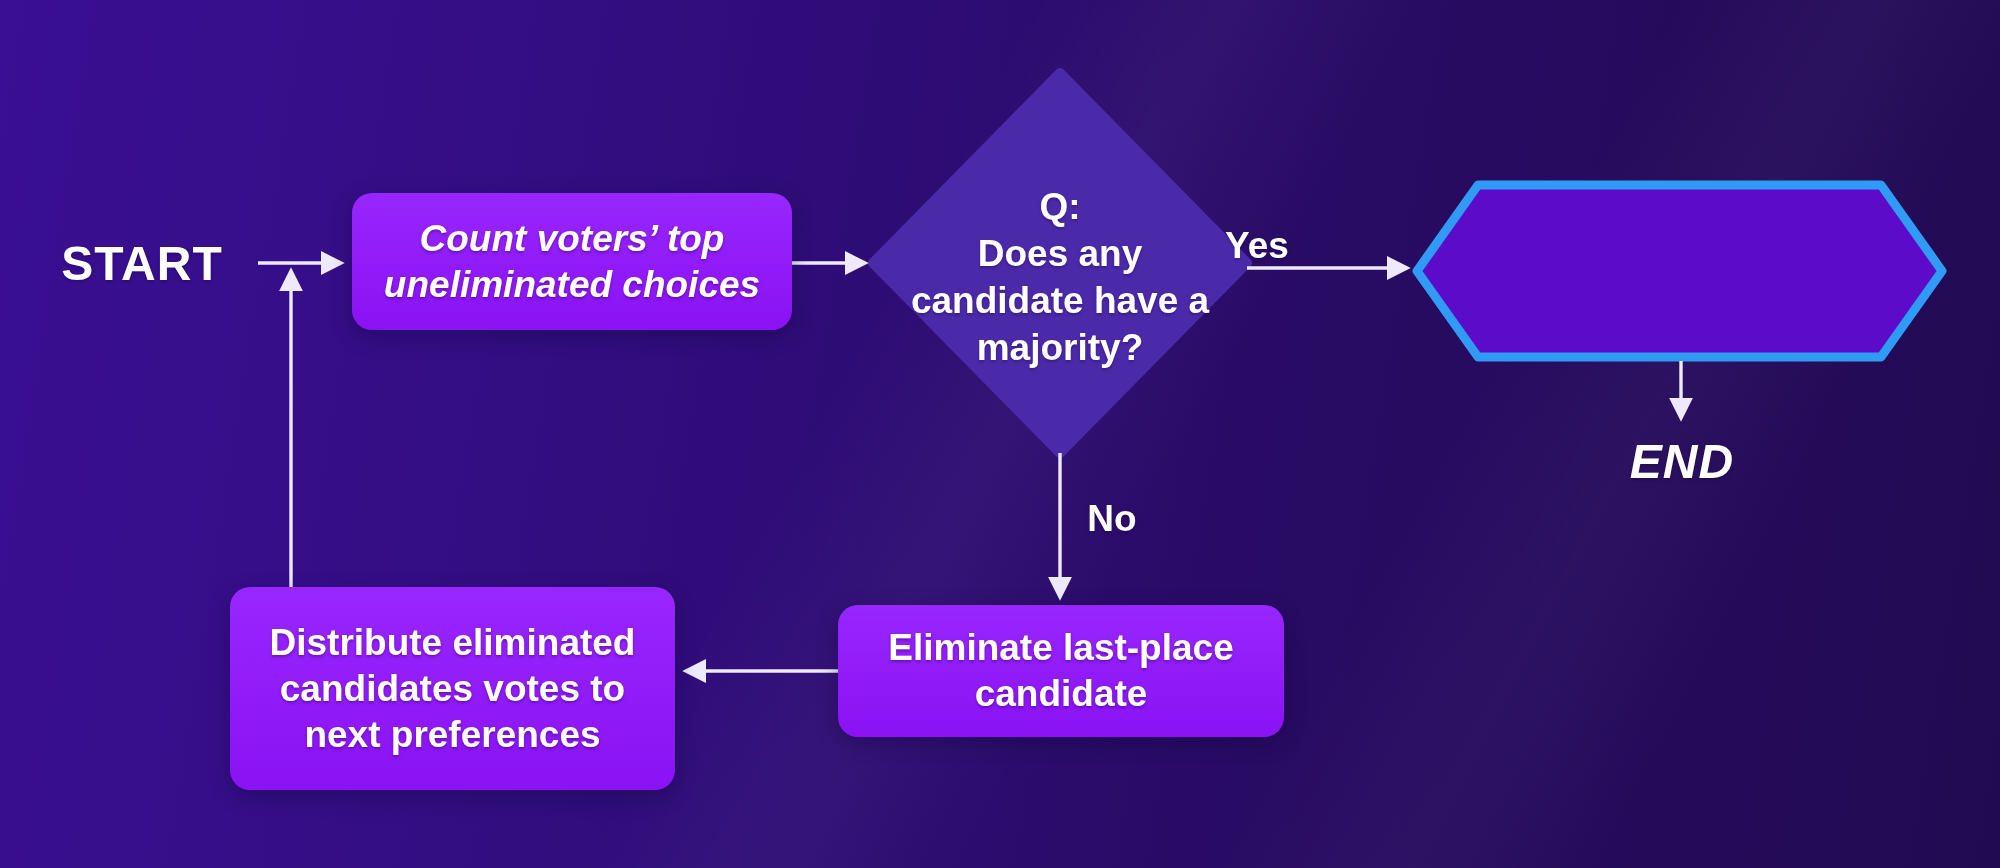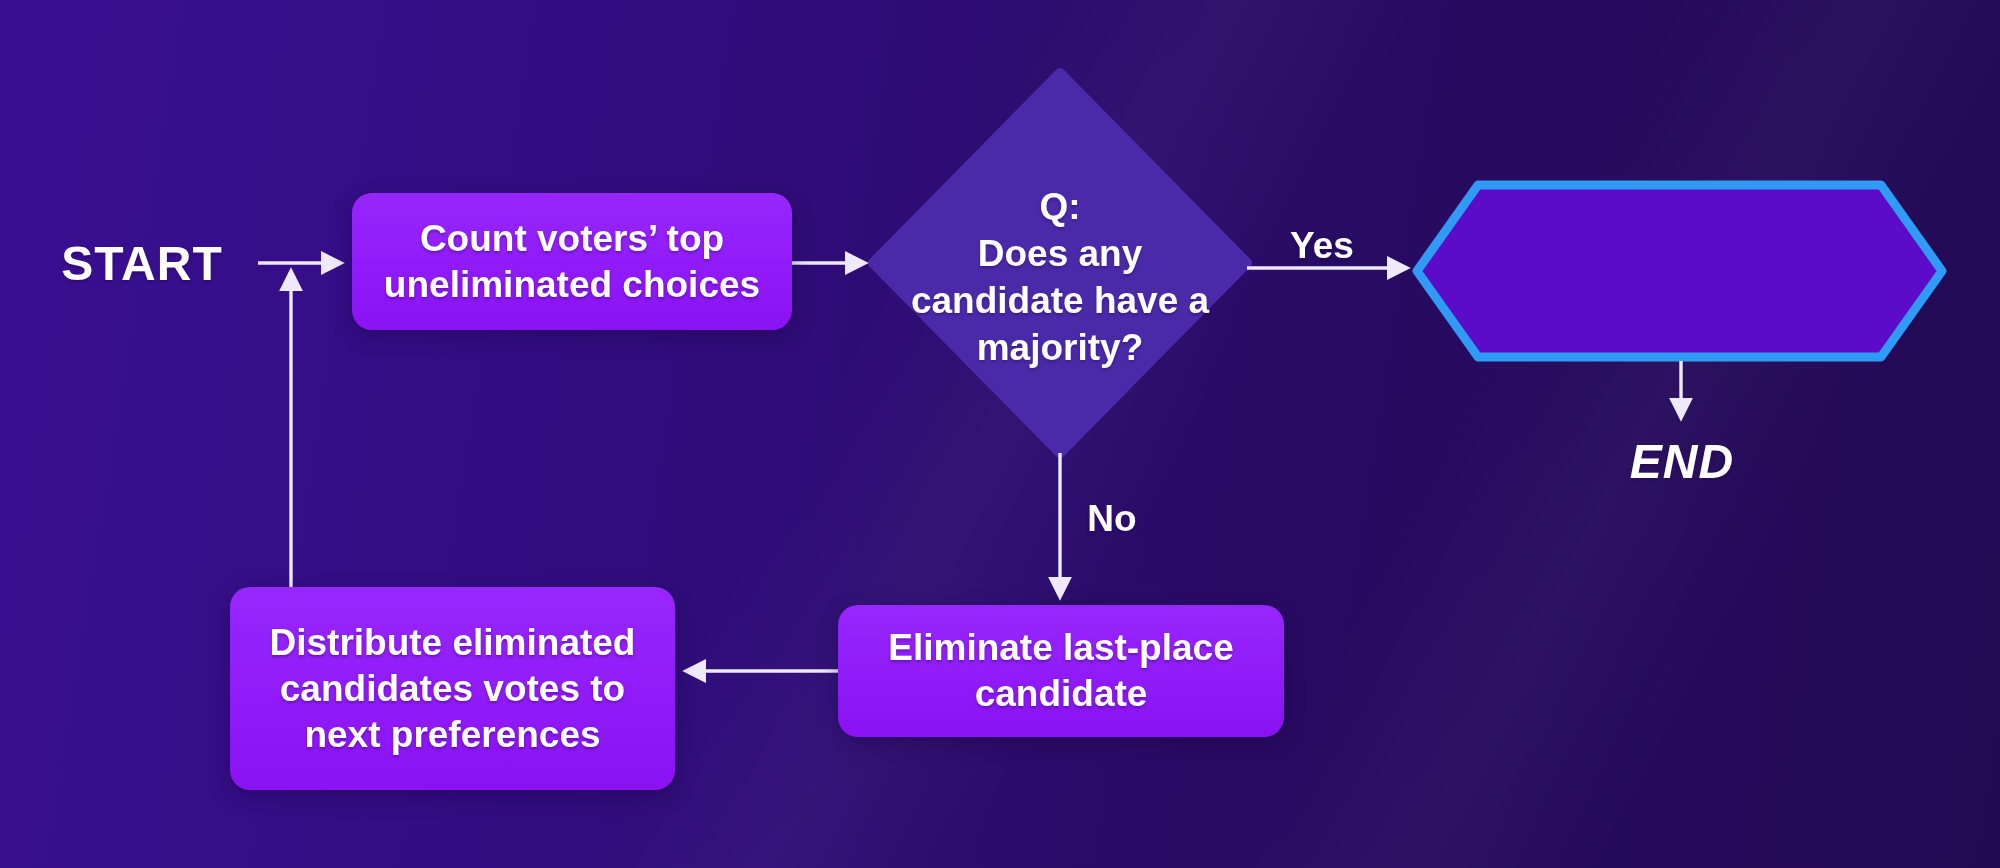--- a/index.html
+++ b/index.html
@@ -66,21 +66,21 @@
       <path d="M1681,361 V417" marker-end="url(#ah)"></path>
       <path d="M1060,453 V596" marker-end="url(#ah)"></path>
       <path d="M838,671 H687" marker-end="url(#ah)"></path>
     </g>
   </svg>
 
   <div class="box box1"></div>
   <div class="box box2"></div>
   <div class="box box3"></div>
 
-  <div class="label node-text" style="left:352px; top:193px; width:440px; height:137px;">
+  <div class="label node-text" style="left:352px; top:193px; width:440px; height:137px;font-style:italic;">
     <span>Count voters’ top</span>
     <span>uneliminated choices</span>
   </div>
 
   <div class="label diamond-text" style="left:873px; top:76px; width:374px; height:374px;">
     <span>Q:</span>
     <span>Does any</span>
     <span>candidate have a</span>
     <span>majority?</span>
   </div>
@@ -93,16 +93,16 @@
 
   <div class="label node-text" style="left:230px; top:587px; width:445px; height:203px;">
     <span>Distribute eliminated</span>
     <span>candidates votes to</span>
     <span>next preferences</span>
   </div>
 
   <div class="label terminal-word center-anchor" style="left:142px; top:263px;">START</div>
   <div class="label terminal-word center-anchor" style="left:1682px; top:461px;font-style:italic;">END</div>
 
-  <div class="label edge-word center-anchor" style="left:1322px; top:246px;">Yes</div>
+  <div class="label edge-word center-anchor" style="left:1257px; top:246px;">Yes</div>
   <div class="label edge-word center-anchor" style="left:1112px; top:519px;text-align:center;">No</div>
 
 </div>
 
 </body></html>

